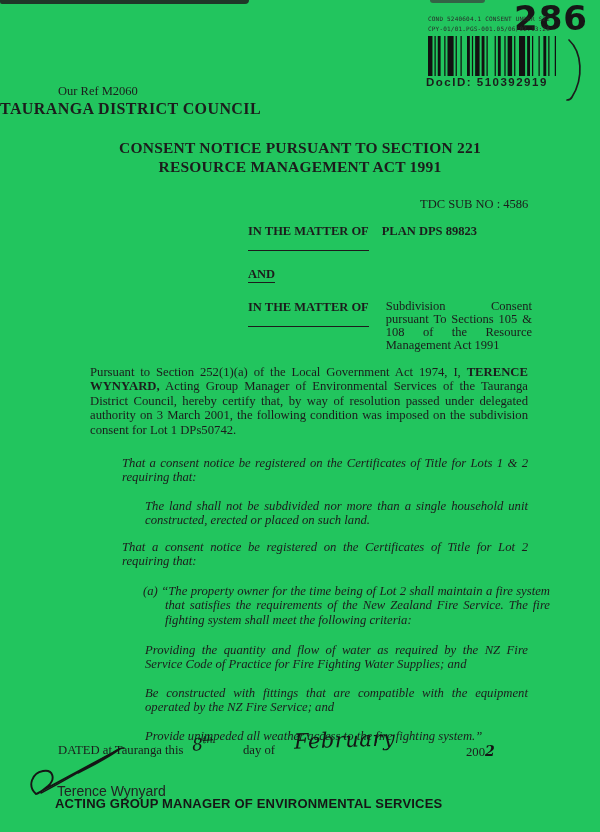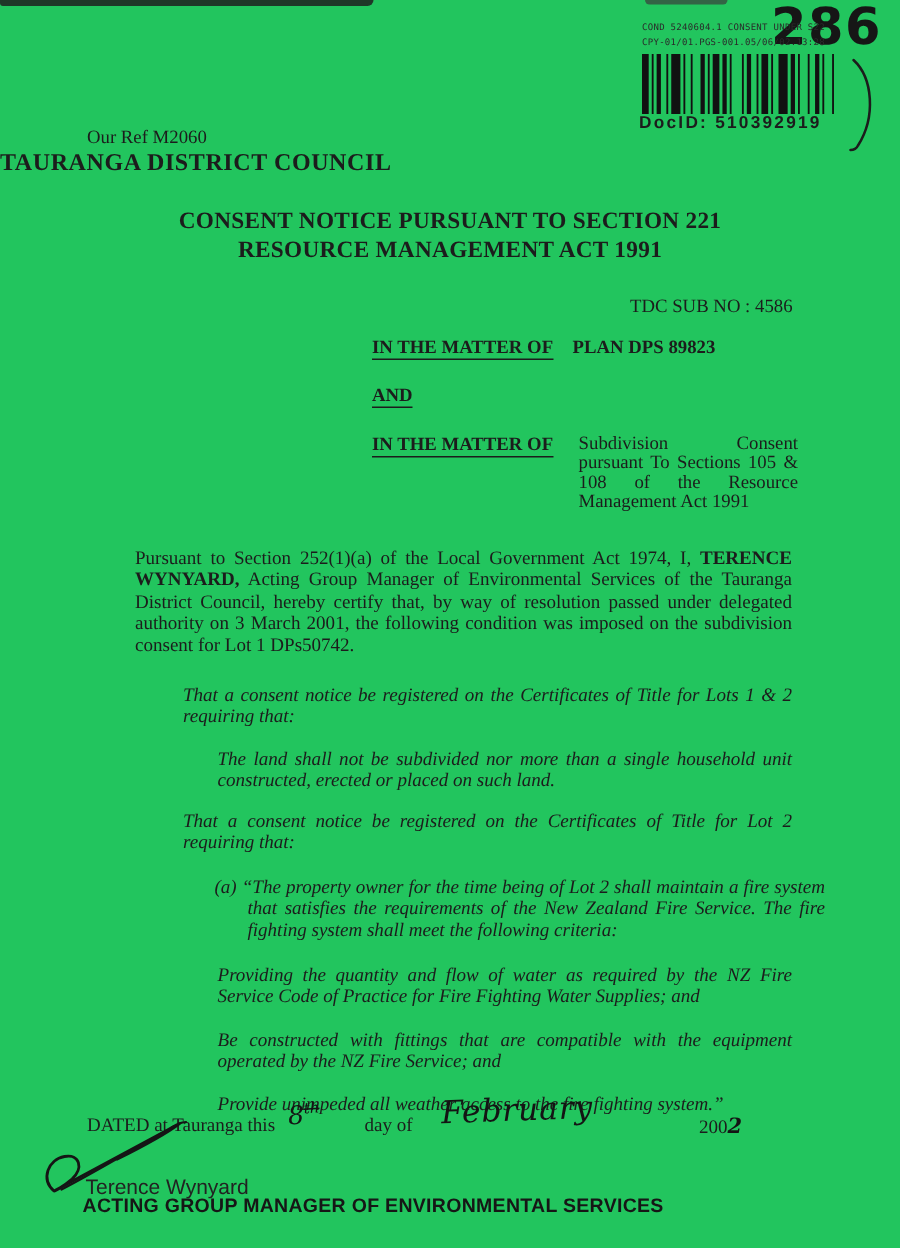--- a/index.html
+++ b/index.html
@@ -21,21 +21,21 @@
   .docid{left:426px;top:76px;font-family:Liberation Sans, sans-serif;font-weight:700;font-size:11.5px;letter-spacing:1.5px;white-space:nowrap;}
   .bracket{left:565px;top:38px;}
   
   .our-ref{left:58px;top:84px;font-size:12.5px;}
   .council{left:0;top:100px;width:600px;text-align:left;font-weight:700;font-size:16px;letter-spacing:.4px;}
   .doc-title{left:0;top:139px;width:600px;text-align:center;font-weight:700;font-size:15.5px;line-height:18.5px;letter-spacing:.2px;font-family:Liberation Serif, serif;}
   .subno{left:420px;top:197px;font-size:12.5px;}
   
   .matter{left:248px;top:224px;width:284px;font-size:12.5px;}
   .matter-row{display:flex;align-items:flex-start;}
-  .matter-label{font-weight:700;border-bottom:1.5px solid #1c1c1c;padding-bottom:0px;white-space:nowrap;flex:0 0 auto;}
+  .matter-label{font-weight:700;border-bottom:1.5px solid #1c1c1c;padding-bottom:11px;white-space:nowrap;flex:0 0 auto;}
   .matter-gap1{margin-left:13px;white-space:nowrap;font-weight:bold;}
   .matter-and{margin-top:16px;display:inline-block;font-weight:700;border-bottom:1.5px solid #1c1c1c;}
   .matter-row2{margin-top:17px;}
   .matter-val2{margin-left:17px;width:152px;text-align:justify;line-height:13px;}
   
   .para{font-size:12.7px;line-height:14.6px;text-align:justify;}
   .para-main{left:90px;top:352px;width:438px;}
   .ital{font-style:italic;}
   .cond1{left:122px;top:443px;width:406px;}
   .cond1sub{left:145px;top:486px;width:383px;}

